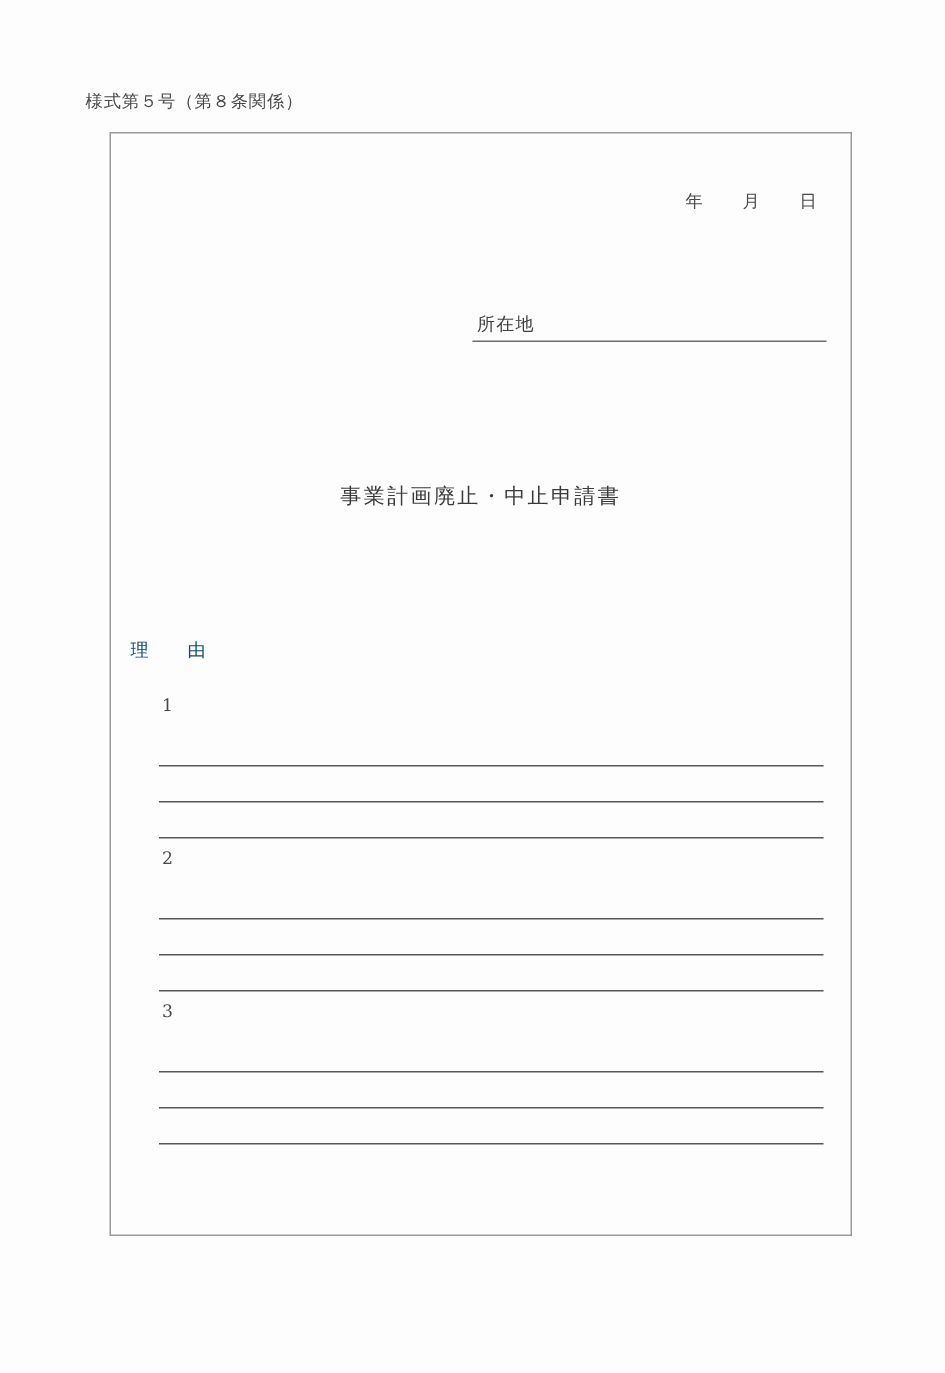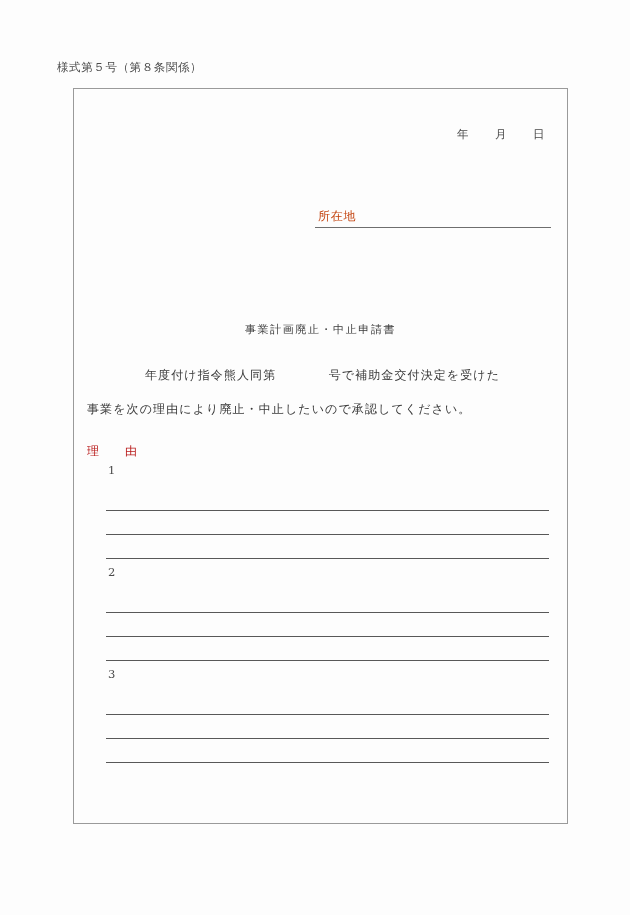--- a/index.html
+++ b/index.html
@@ -89,40 +89,40 @@
     bottom: 8px;
     border-bottom: 1px solid #6e6e6e;
     height: 0;
   }
   .field-label {
     position: absolute;
     left: 3px;
     bottom: 11px;
     font-size: 12px;
     letter-spacing: 0.8px;
-    color: #c2410c;
+    color: #404040;
     white-space: pre;
   }
   .field-seal {
     position: absolute;
     right: 8px;
     bottom: 10px;
     font-size: 11.5px;
     color: #6d6d6d;
     line-height: 1;
   }
 
   
   .doc-title {
     position: absolute;
     left: 0;
     right: 0;
     top: 233px;
     text-align: center;
-    font-size: 11px;
+    font-size: 14px;
     letter-spacing: 1.6px;
     color: #3a3a3a;
     white-space: pre;
   }
 
   
   .body-line-1 {
     position: absolute;
     left: 71px;
     top: 278px;
@@ -138,24 +138,24 @@
     font-size: 12px;
     letter-spacing: 1.1px;
     color: #3a3a3a;
     white-space: pre;
   }
 
   
   .reason-heading {
     position: absolute;
     left: 13px;
-    top: 354px;
+    top: 336px;
     font-size: 12px;
     letter-spacing: 7px;
-    color: #b91c1c;
+    color: #0c4a6e;
     white-space: pre;
   }
 
   .reason-list {
     position: absolute;
     left: 0;
     right: 0;
     top: 376px;
   }
   .reason-item {
@@ -201,22 +201,20 @@
         <div class="field-line"></div>
         <div class="field-label">所在地</div>
       </div>
 
 
 
     </div>
 
     <div class="doc-title">事業計画廃止・中止申請書</div>
 
-    <div class="body-line-1">年度付け指令熊人同第　　　　号で補助金交付決定を受けた</div>
-    <div class="body-line-2">事業を次の理由により廃止・中止したいので承認してください。</div>
 
     <div class="reason-heading">理　由</div>
 
     <div class="reason-list">
 
       <div class="reason-item">
         <div class="reason-number">1</div>
         <div class="reason-rules">
           <div class="rule"></div>
           <div class="rule"></div>

